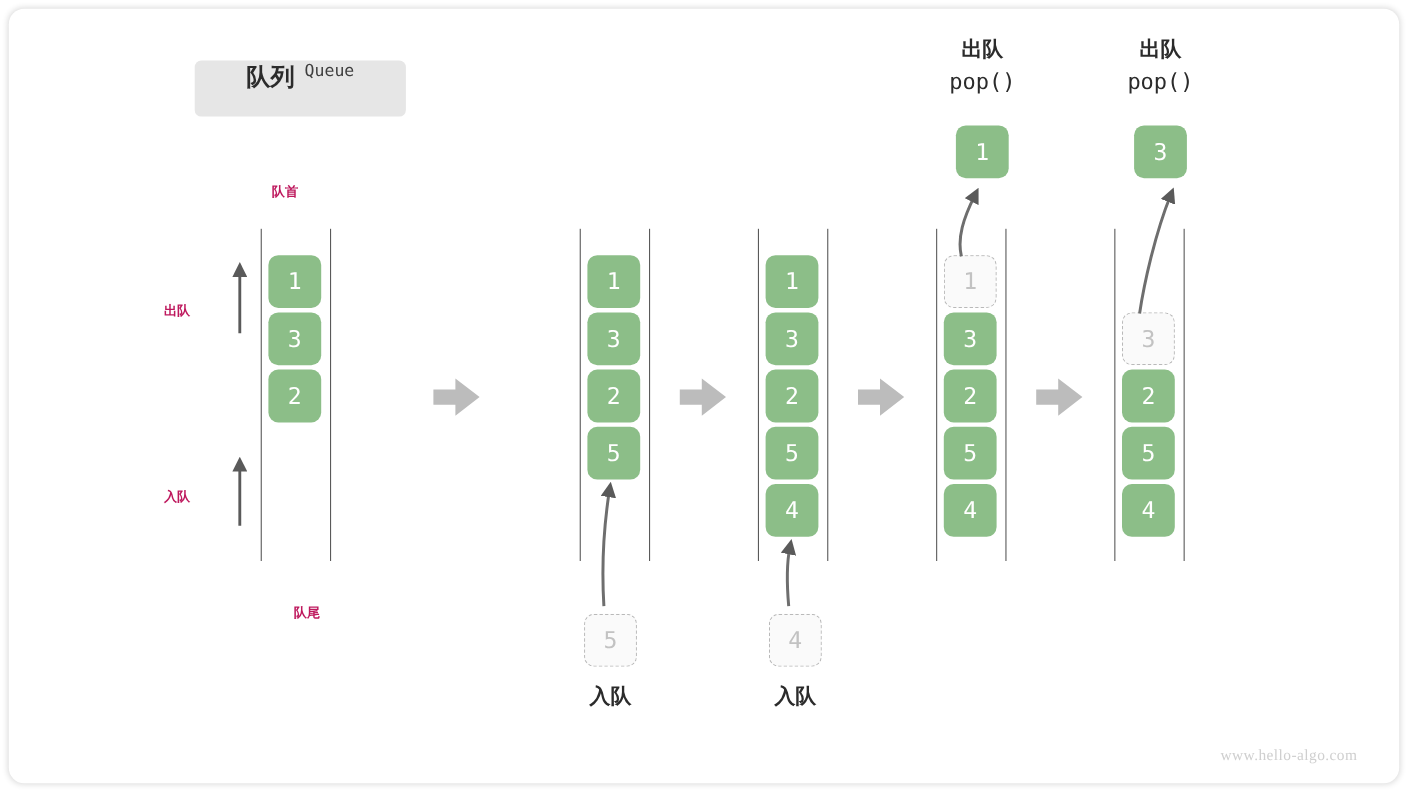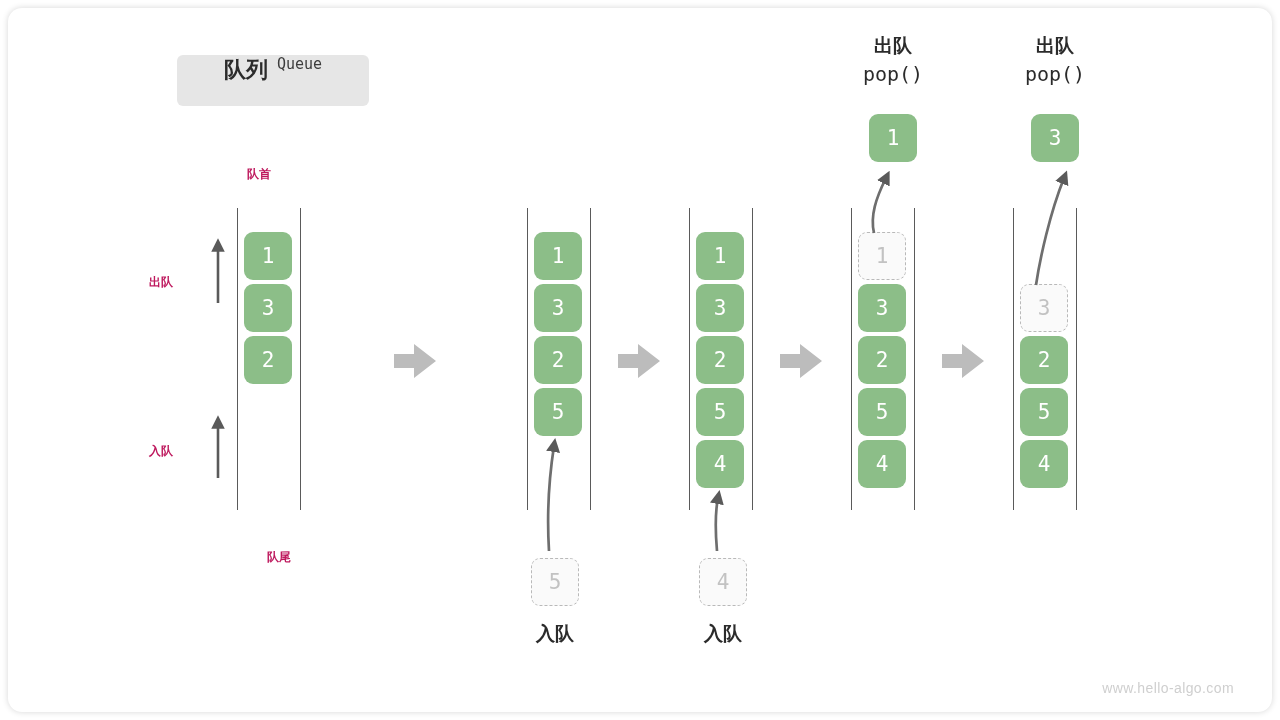--- a/index.html
+++ b/index.html
@@ -159,21 +159,21 @@
     top: 0;
     width: 1264px;
     height: 704px;
     pointer-events: none;
   }
 
   #watermark {
     position: absolute;
     right: 38px;
     bottom: 16px;
-    font-family: Liberation Sans, sans-serif;
+    font-family: Liberation Serif, serif;
     font-size: 14px;
     color: #cfcfcf;
     letter-spacing: 0.4px;
   }
 </style>
 </head>
 <body>
 
 <div id="canvas">
 

